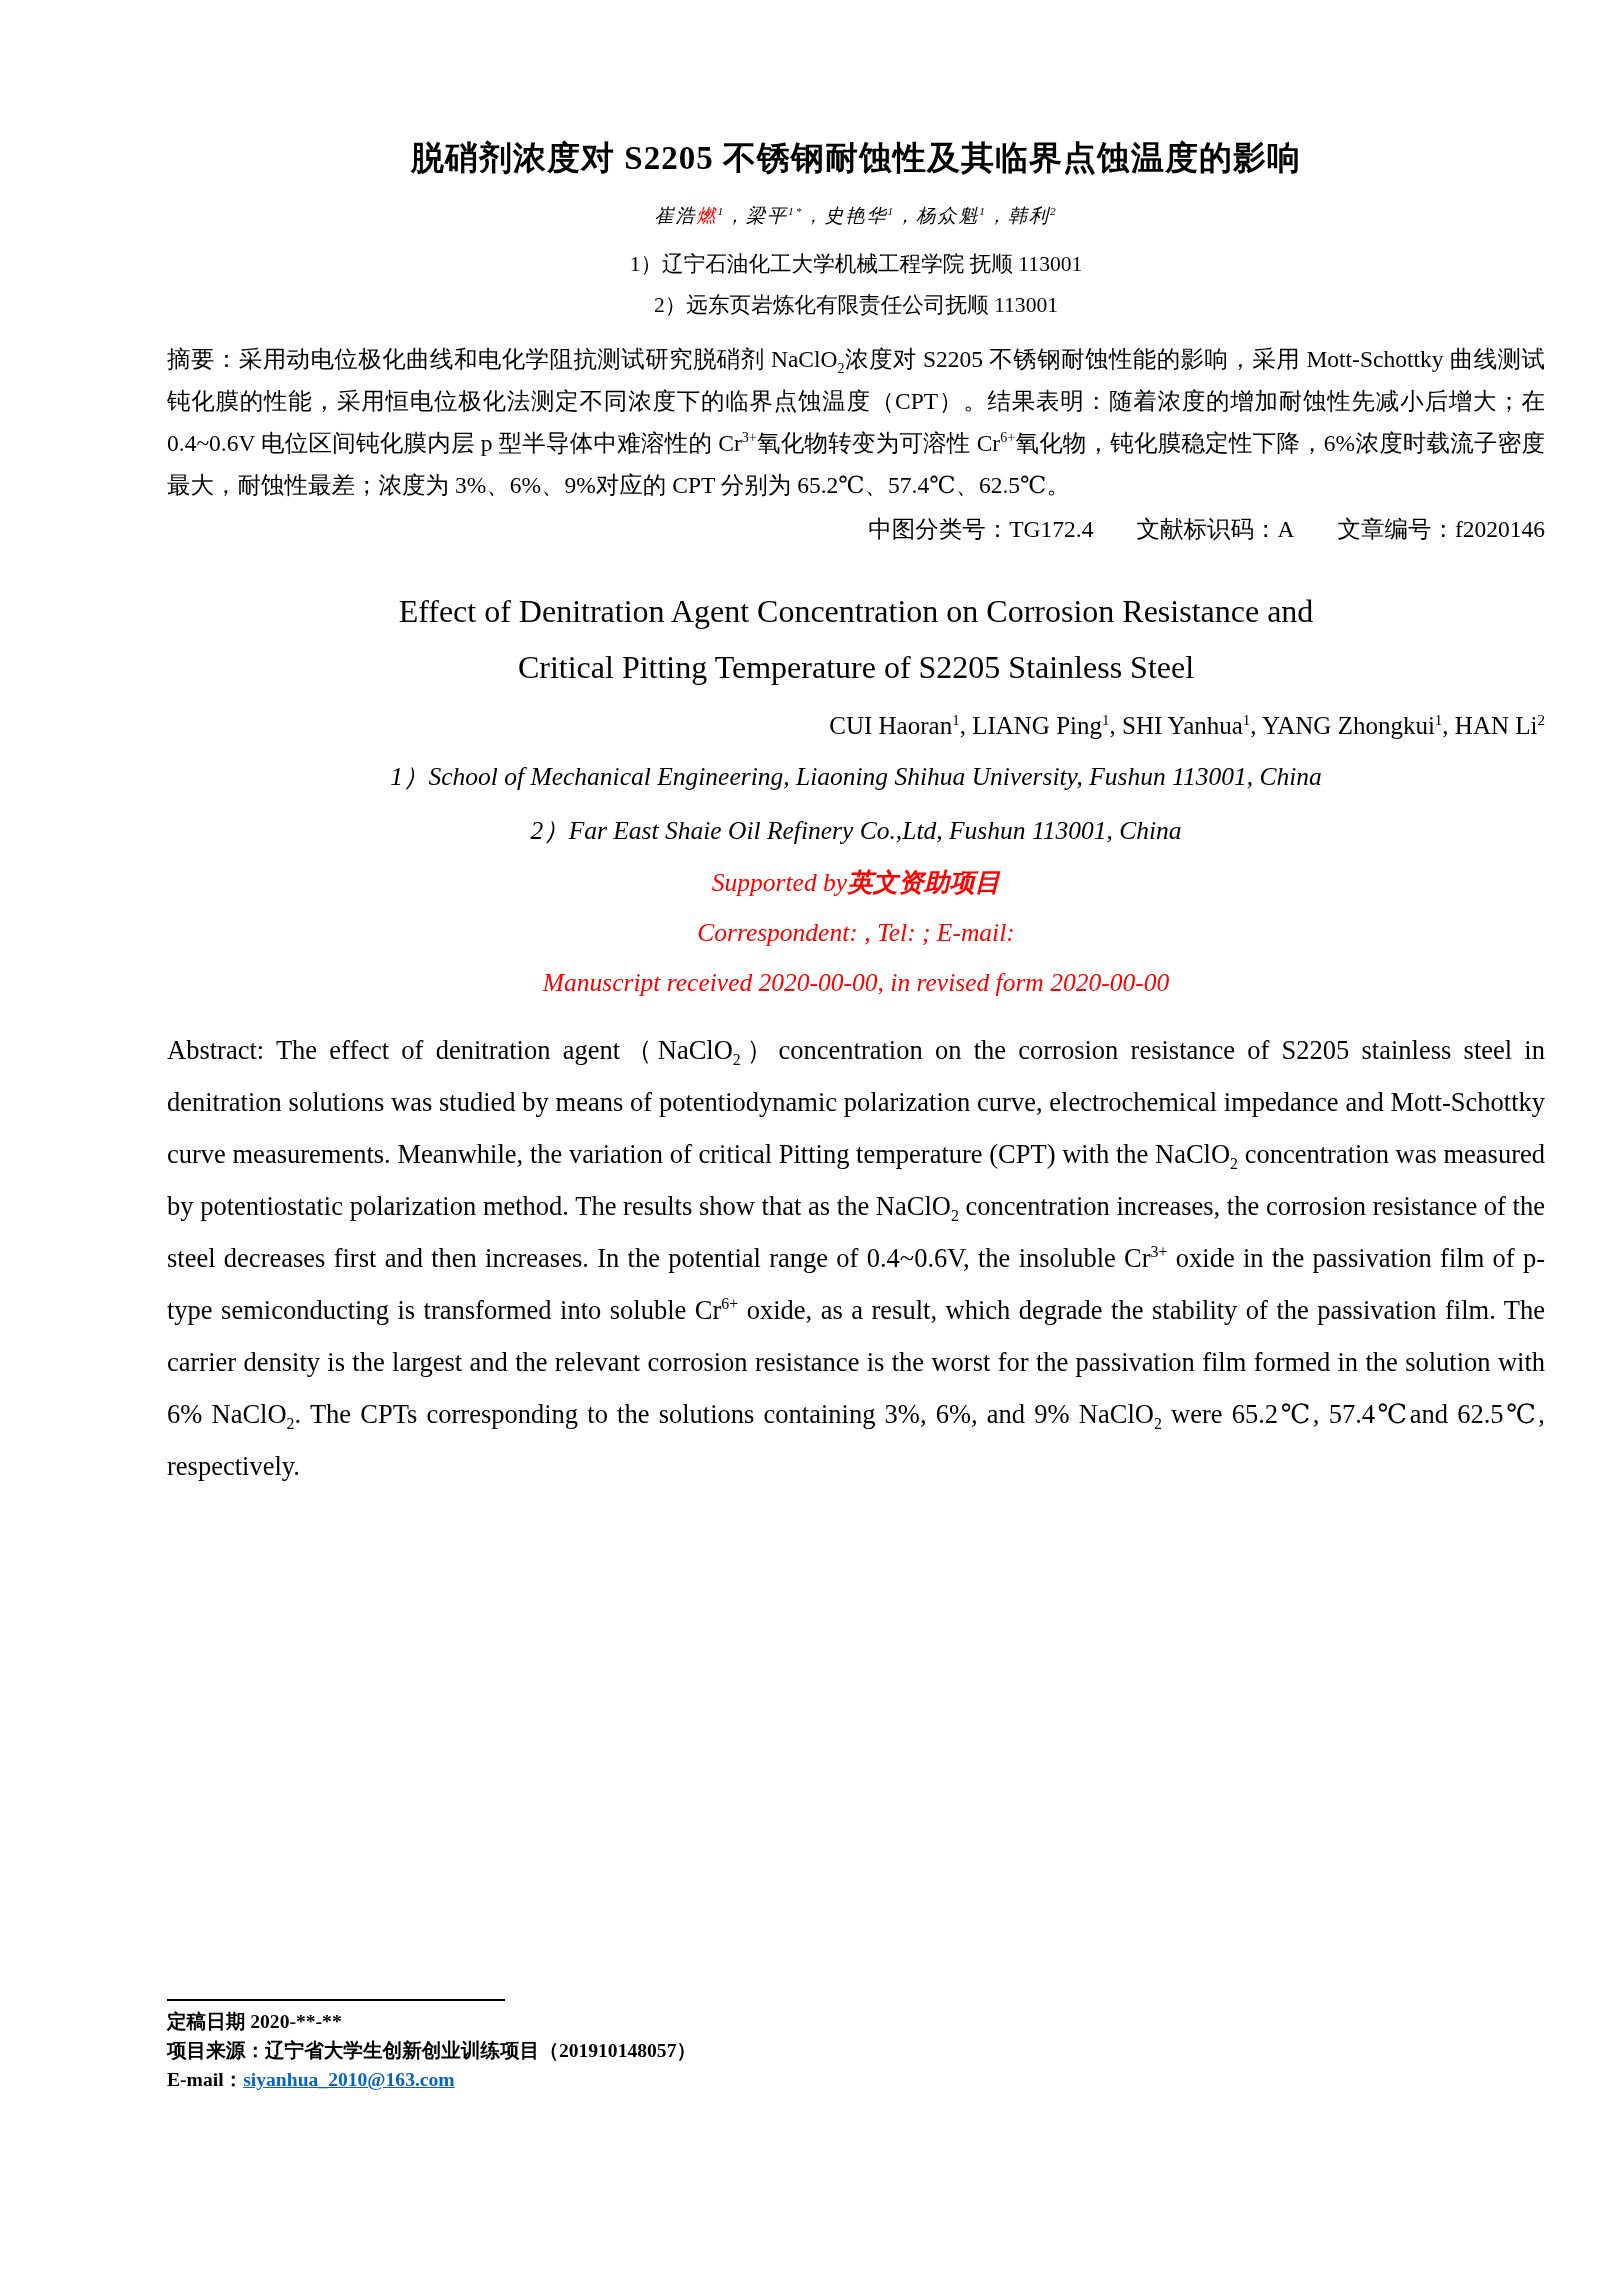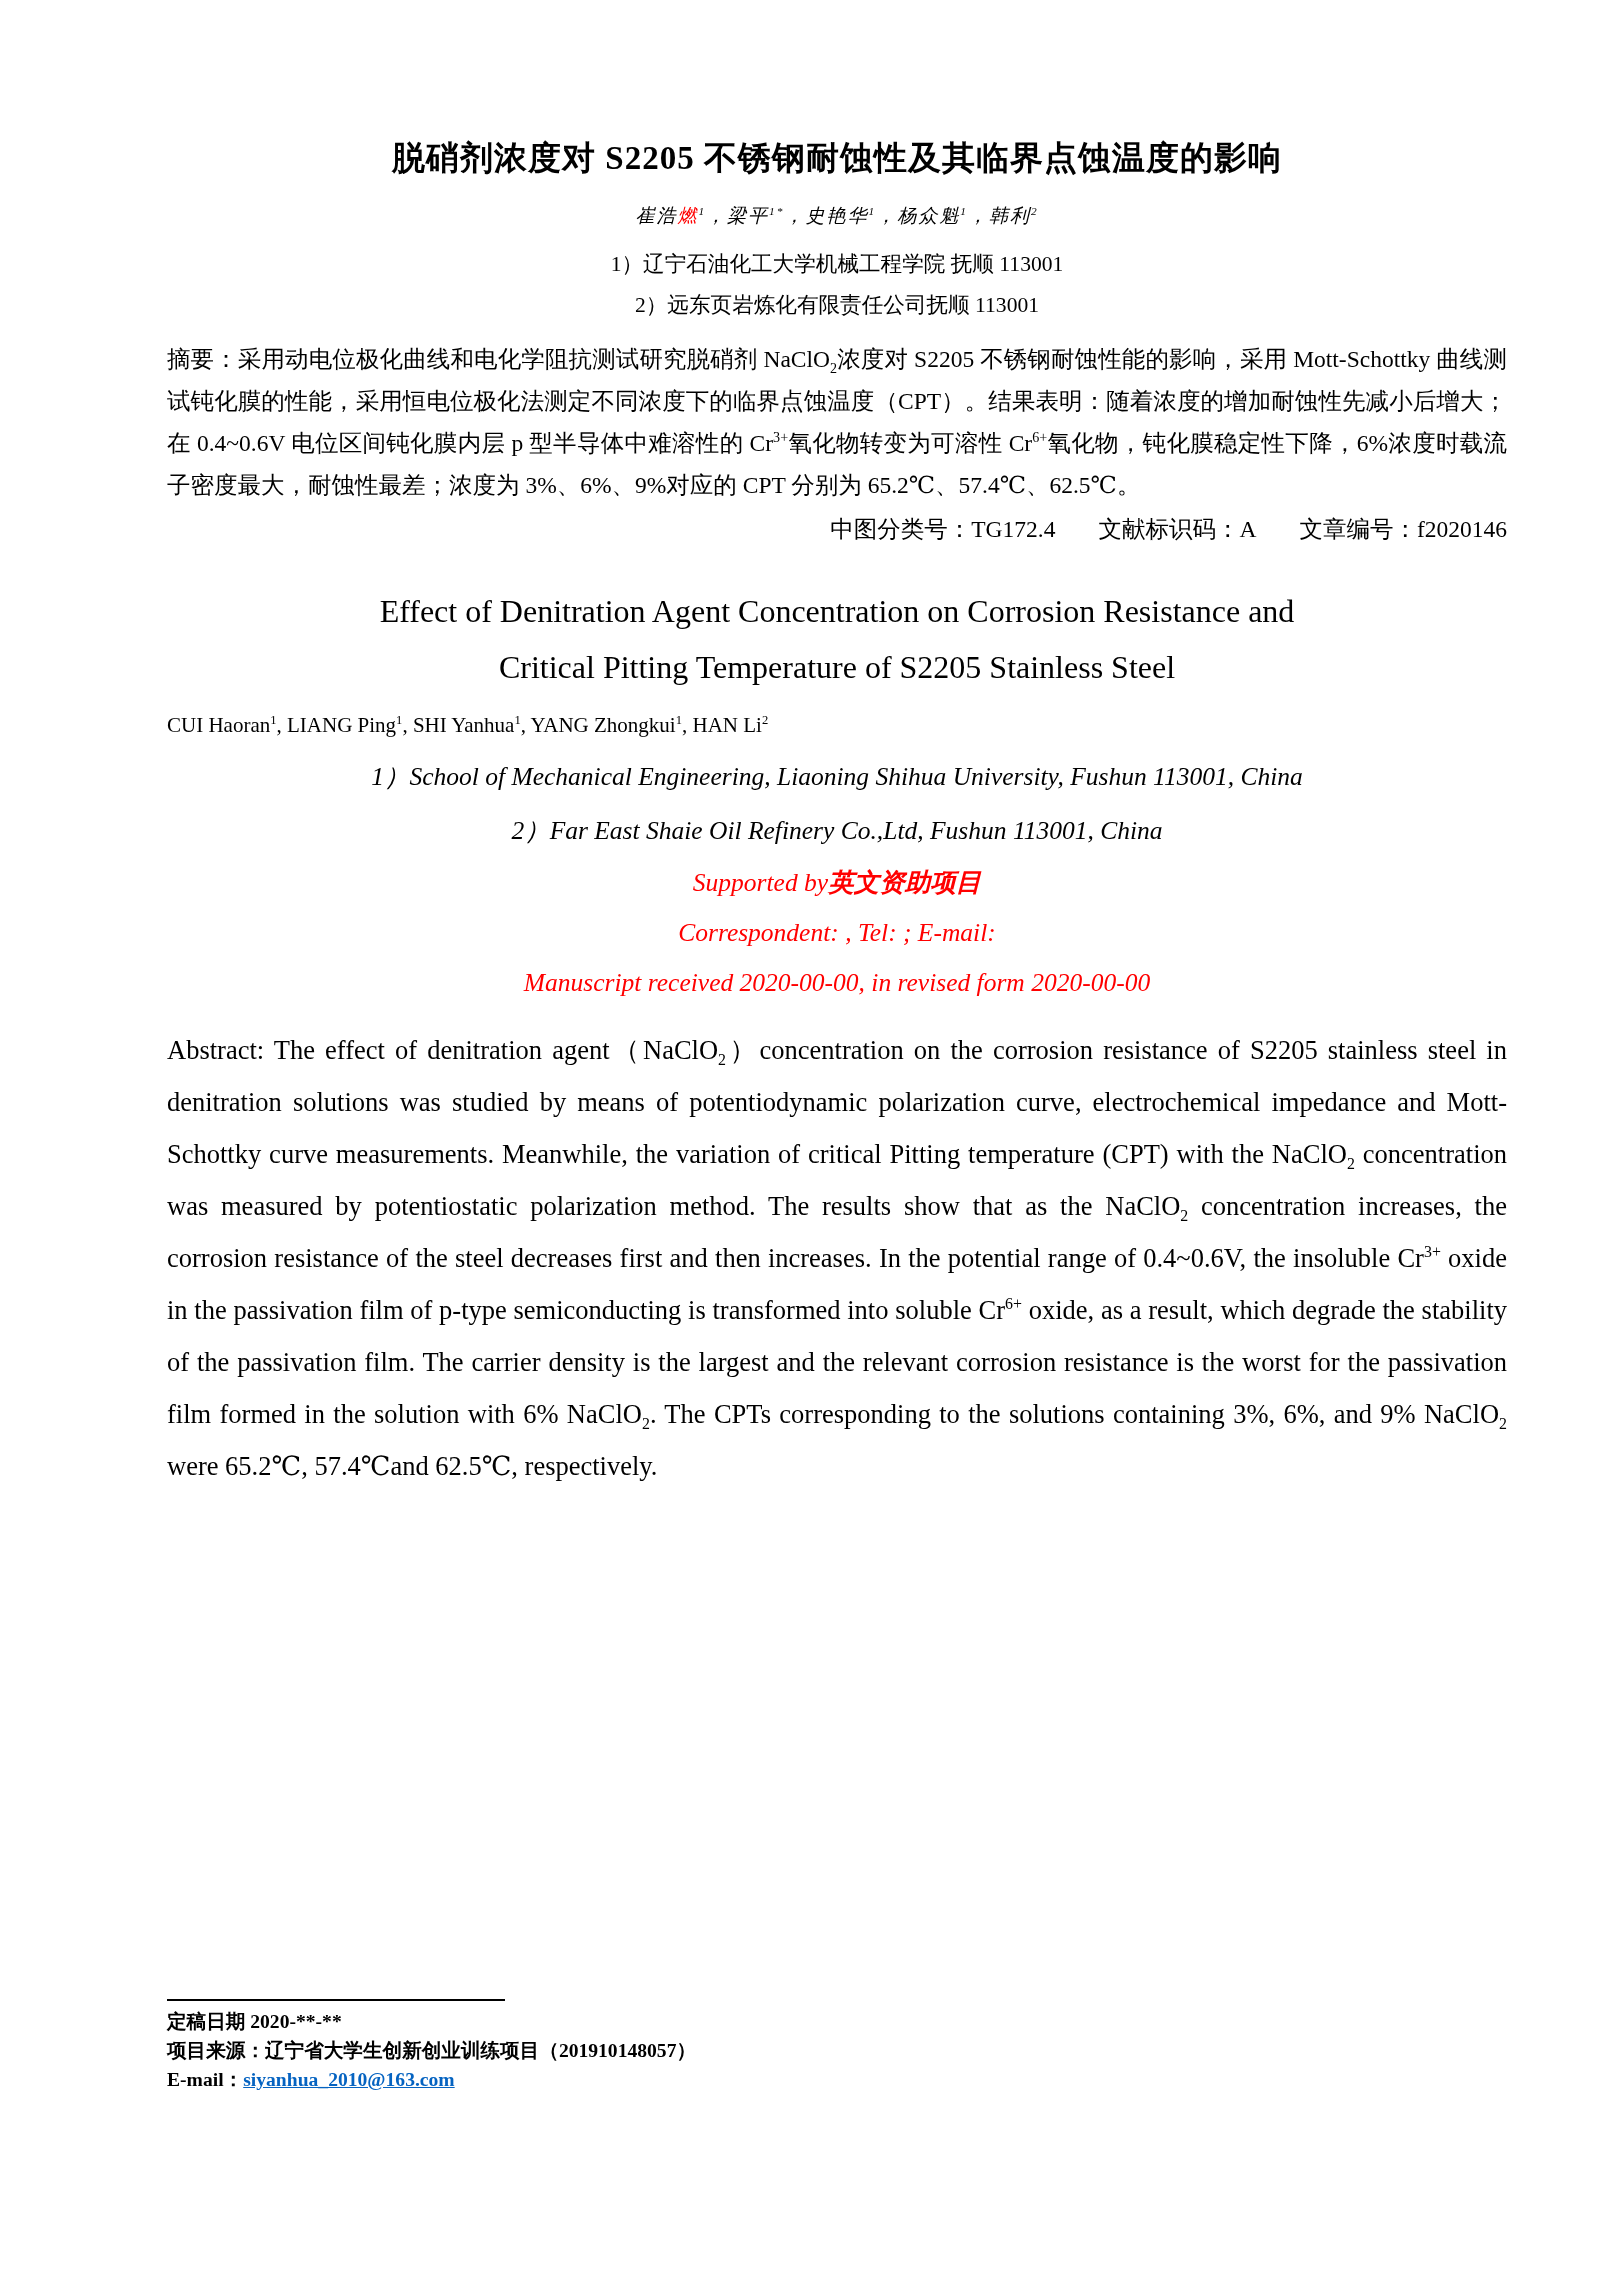--- a/index.html
+++ b/index.html
@@ -1,33 +1,33 @@
 <!DOCTYPE html>
 <html><head>
 <meta charset="utf-8">
 <style>
   html,body{margin:0;padding:0;background:#ffffff;}
   .page{
     width:1620px;height:2292px;position:relative;background:#ffffff;color:#000;
     font-family:"Liberation Serif","DejaVu Serif",serif;
-    box-sizing:border-box;padding:135px 113px 0 167px;overflow:hidden;
+    box-sizing:border-box;padding:135px 75px 0 167px;overflow:hidden;
   }
   sup{font-size:0.6em;vertical-align:super;line-height:0;}
   sub{font-size:0.6em;vertical-align:sub;line-height:0;}
   .b{font-weight:bold;}
   .title-zh{font-size:33px;font-weight:bold;text-align:center;margin:0 0 13.7px 0;line-height:47px;letter-spacing:1px;}
   .authors-zh{font-size:19px;font-style:italic;text-align:center;margin:0 0 9.8px 0;line-height:39px;letter-spacing:2px;}
   .affil-zh{font-size:21.6px;text-align:center;line-height:41px;}
   .abs-zh{font-size:23.5px;line-height:42px;text-align:justify;margin:11.8px 0 0 0;}
   .kw{font-size:23.5px;line-height:42px;margin:2px 0 0 0;}
   .clc{font-size:23.5px;line-height:42px;margin:2px 0 0 0;text-align:right;}
   .clc .pair + .pair{margin-left:43px;}
   .lbl{font-weight:normal;}
   .title-en{font-size:32px;font-weight:normal;text-align:center;margin:33px 0 0 0;line-height:56px;}
-  .authors-en{font-size:21px;text-align:left;margin:5.9px 0 0 0;line-height:49px;}
+  .authors-en{font-size:25px;text-align:right;margin:5.9px 0 0 0;line-height:49px;}
   .affil-en{font-size:25.5px;font-style:italic;text-align:center;line-height:54px;}
   .redline{font-size:25.5px;font-style:italic;text-align:center;line-height:50px;color:#ff0000;}
   .abs-en{font-size:26.5px;line-height:52px;text-align:justify;margin:15.7px 0 0 0;}
   .footnote{position:absolute;left:167px;right:167px;bottom:198px;font-size:19.6px;line-height:29px;font-weight:bold;}
   .rule{width:338px;height:0;border-top:2px solid #000;margin-bottom:5.9px;}
   .link{color:#0563c1;text-decoration:underline;cursor:pointer;}
 </style>
 </head>
 <body>
 

